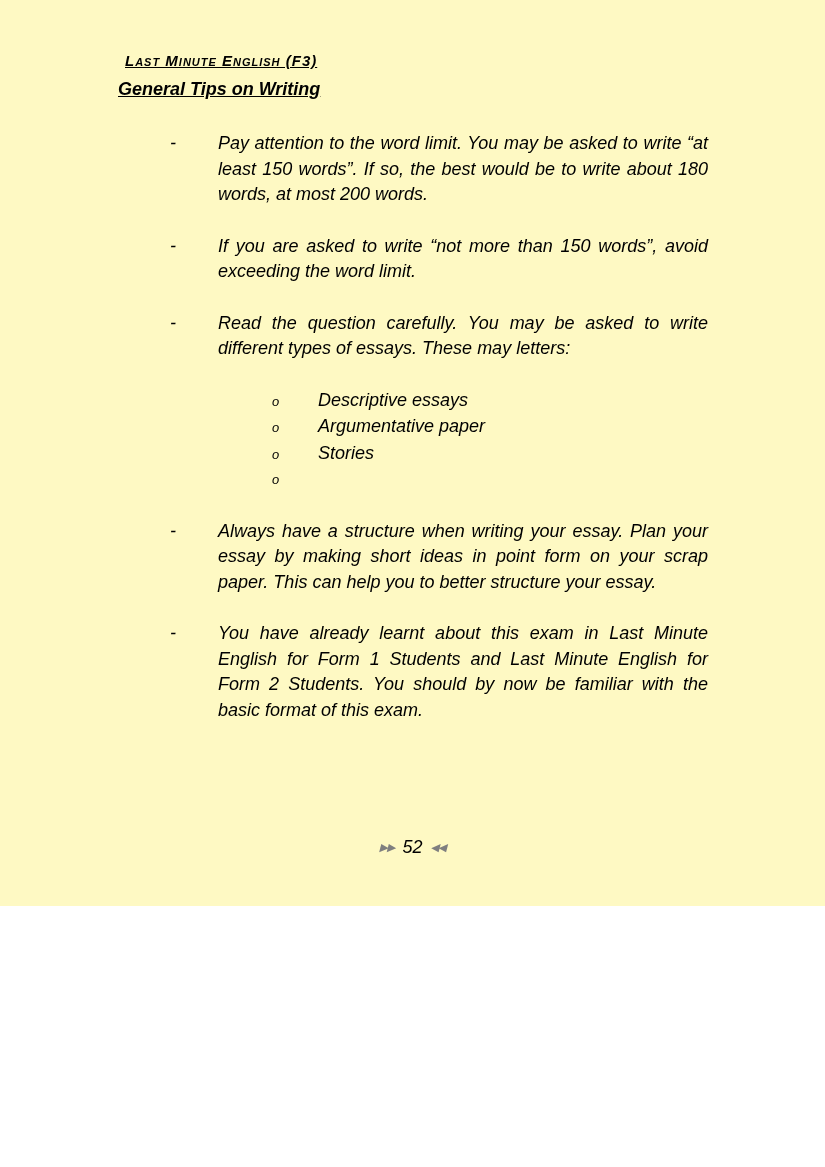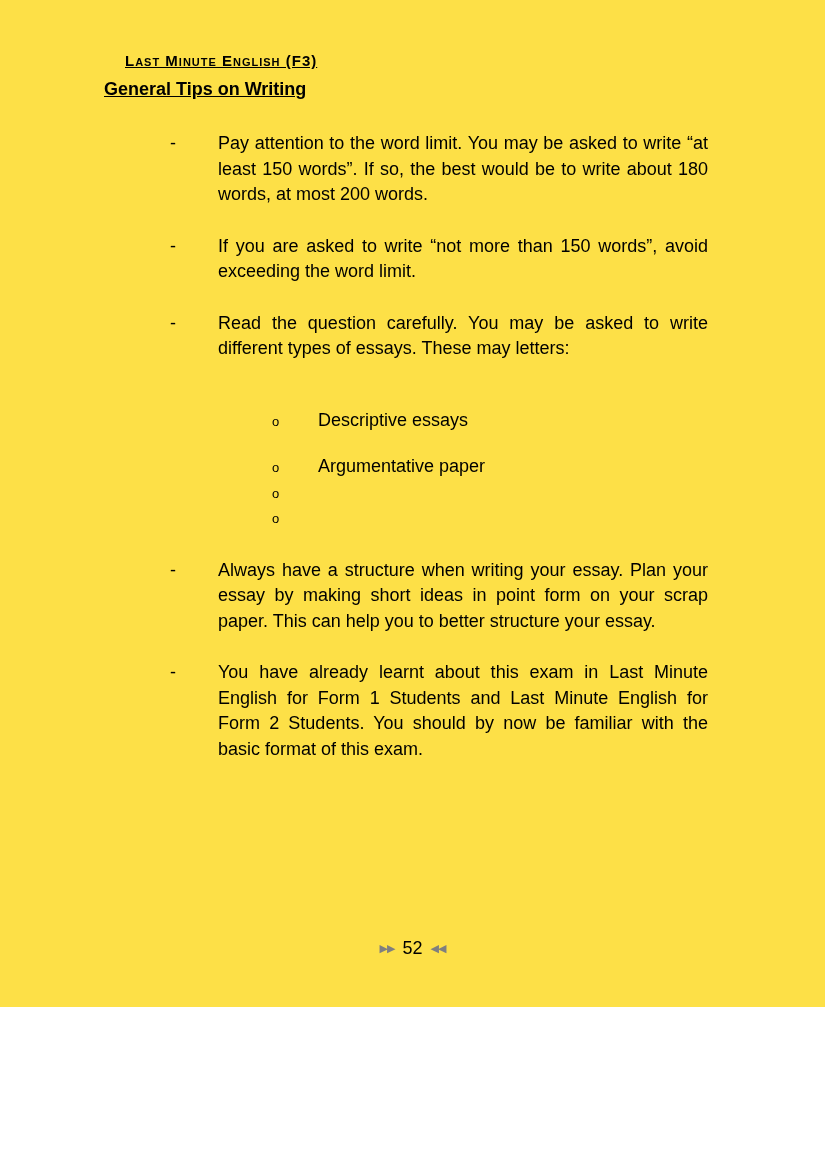--- a/index.html
+++ b/index.html
@@ -6,42 +6,43 @@
   html, body {
     margin: 0;
     padding: 0;
     background: #ffffff;
     font-family: "Liberation Sans", sans-serif;
     color: #000000;
   }
   .page {
     position: relative;
     width: 825px;
-    height: 1007px;
+    height: 906px;
     margin: 0 auto;
-    background: #fde047;
+    background: #fef9c3;
     overflow: hidden;
+    font-style: italic;
   }
   .running-head {
     position: absolute;
     top: 52px;
     left: 125px;
   }
   .book-title {
     font-weight: 700;
     font-size: 15px;
     letter-spacing: 1px;
     font-variant: small-caps;
     text-decoration: underline;
     white-space: nowrap;
   }
   .section-title {
     position: absolute;
     top: 79px;
-    left: 104px;
+    left: 118px;
     font-size: 18px;
     font-weight: 700;
     text-decoration: underline;
     white-space: nowrap;
   }
   .content {
     position: absolute;
     top: 131px;
     left: 170px;
     width: 538px;
@@ -67,21 +68,20 @@
     display: flex;
     align-items: baseline;
   }
   .sub-marker {
     flex: 0 0 46px;
     width: 46px;
     font-size: 13px;
   }
   .subtext {
     flex: 1 1 auto;
-    margin-top: 20px;
   }
   .footer {
     position: absolute;
     left: 0;
     right: 0;
     bottom: 48px;
     display: flex;
     justify-content: center;
     align-items: center;
     gap: 8px;
@@ -130,20 +130,21 @@
       <div class="subitem">
         <span class="sub-marker">o</span>
         <span class="subtext">Descriptive essays</span>
       </div>
       <div class="subitem">
         <span class="sub-marker">o</span>
         <span class="subtext">Argumentative paper</span>
       </div>
       <div class="subitem">
         <span class="sub-marker">o</span>
+        <span class="subtext">Stories</span>
       </div>
       <div class="subitem">
         <span class="sub-marker">o</span>
       </div>
     </div>
 
     <div class="bullet">
       <span class="marker">-</span>
       <div class="btext">Always have a structure when writing your essay. Plan your essay by making short ideas in point form on your scrap paper. This can help you to better structure your essay.</div>
     </div>

